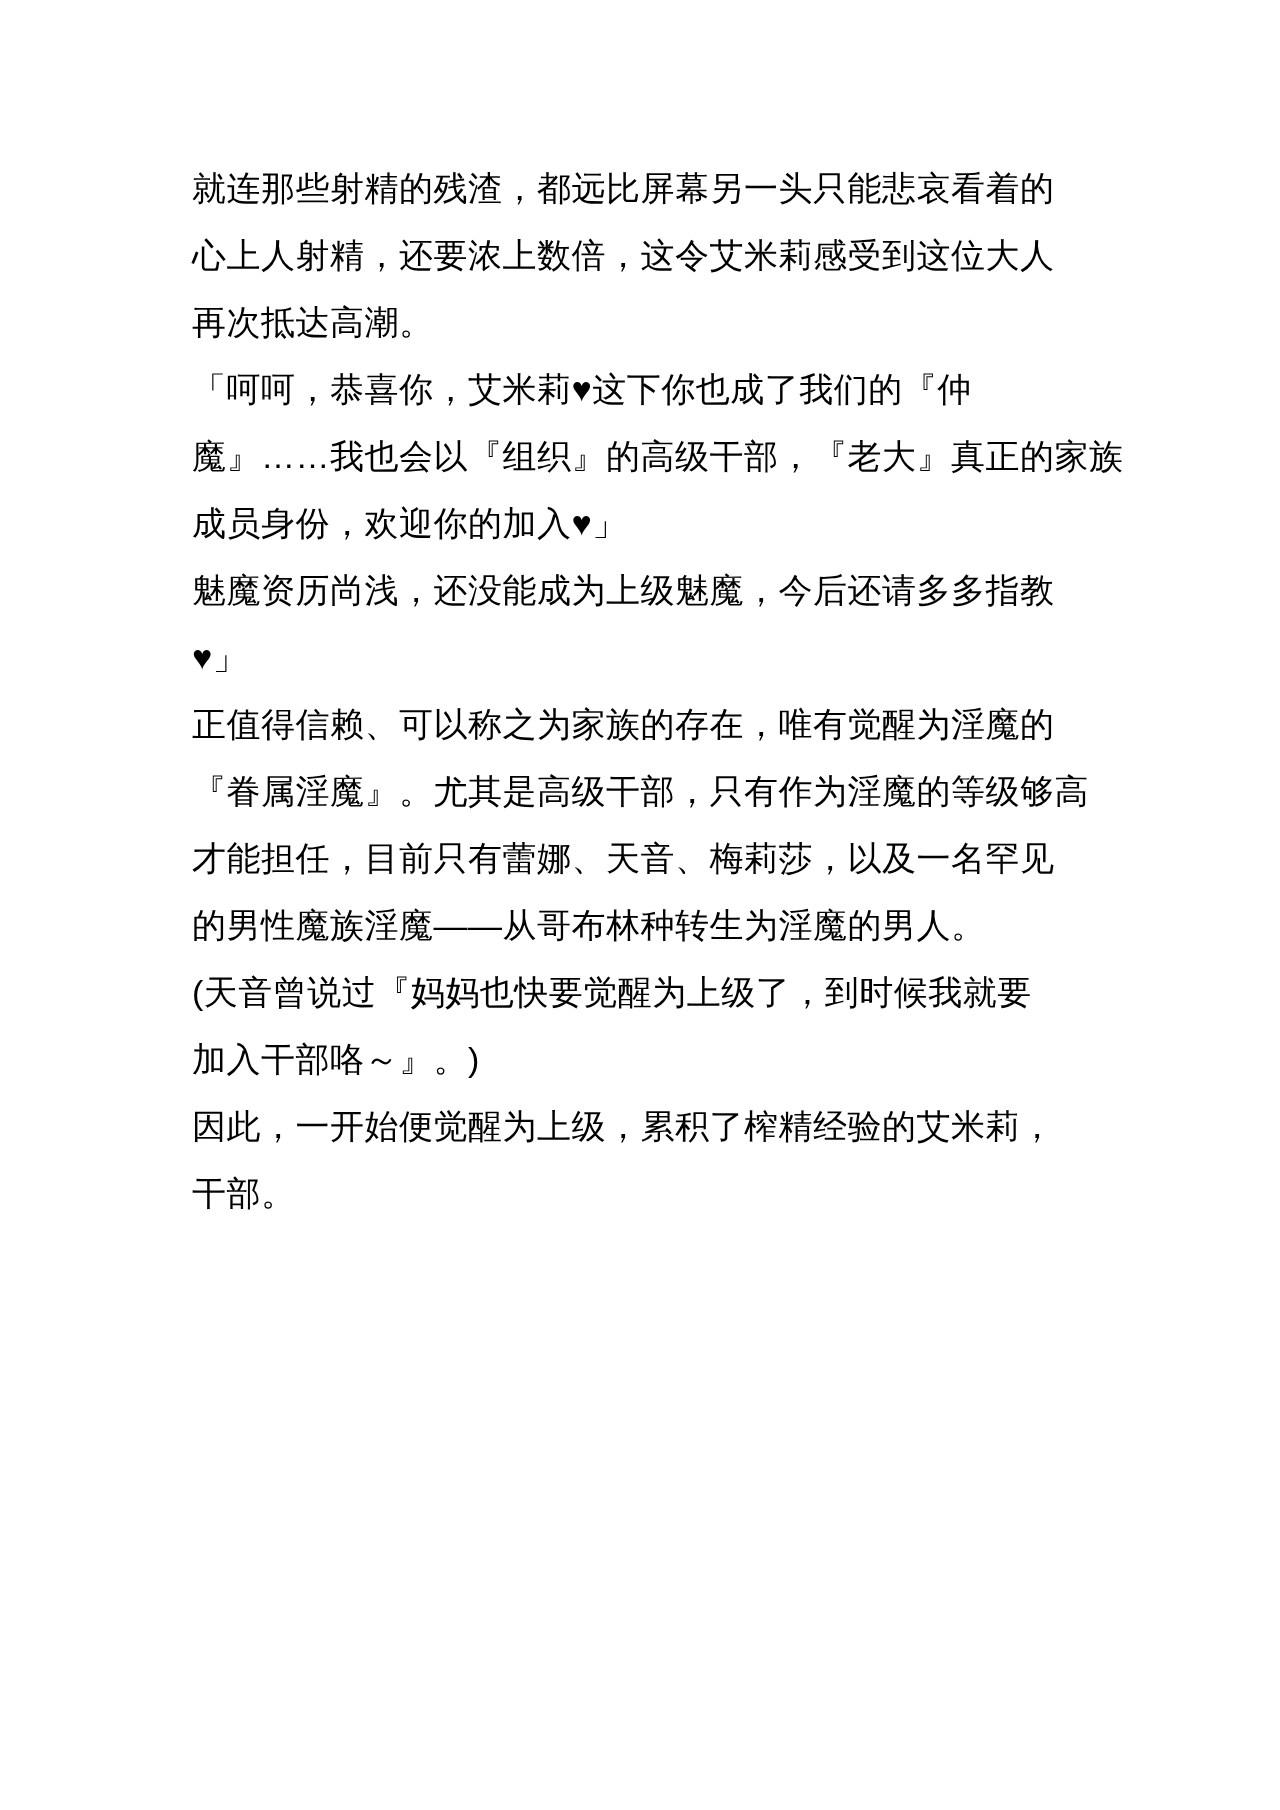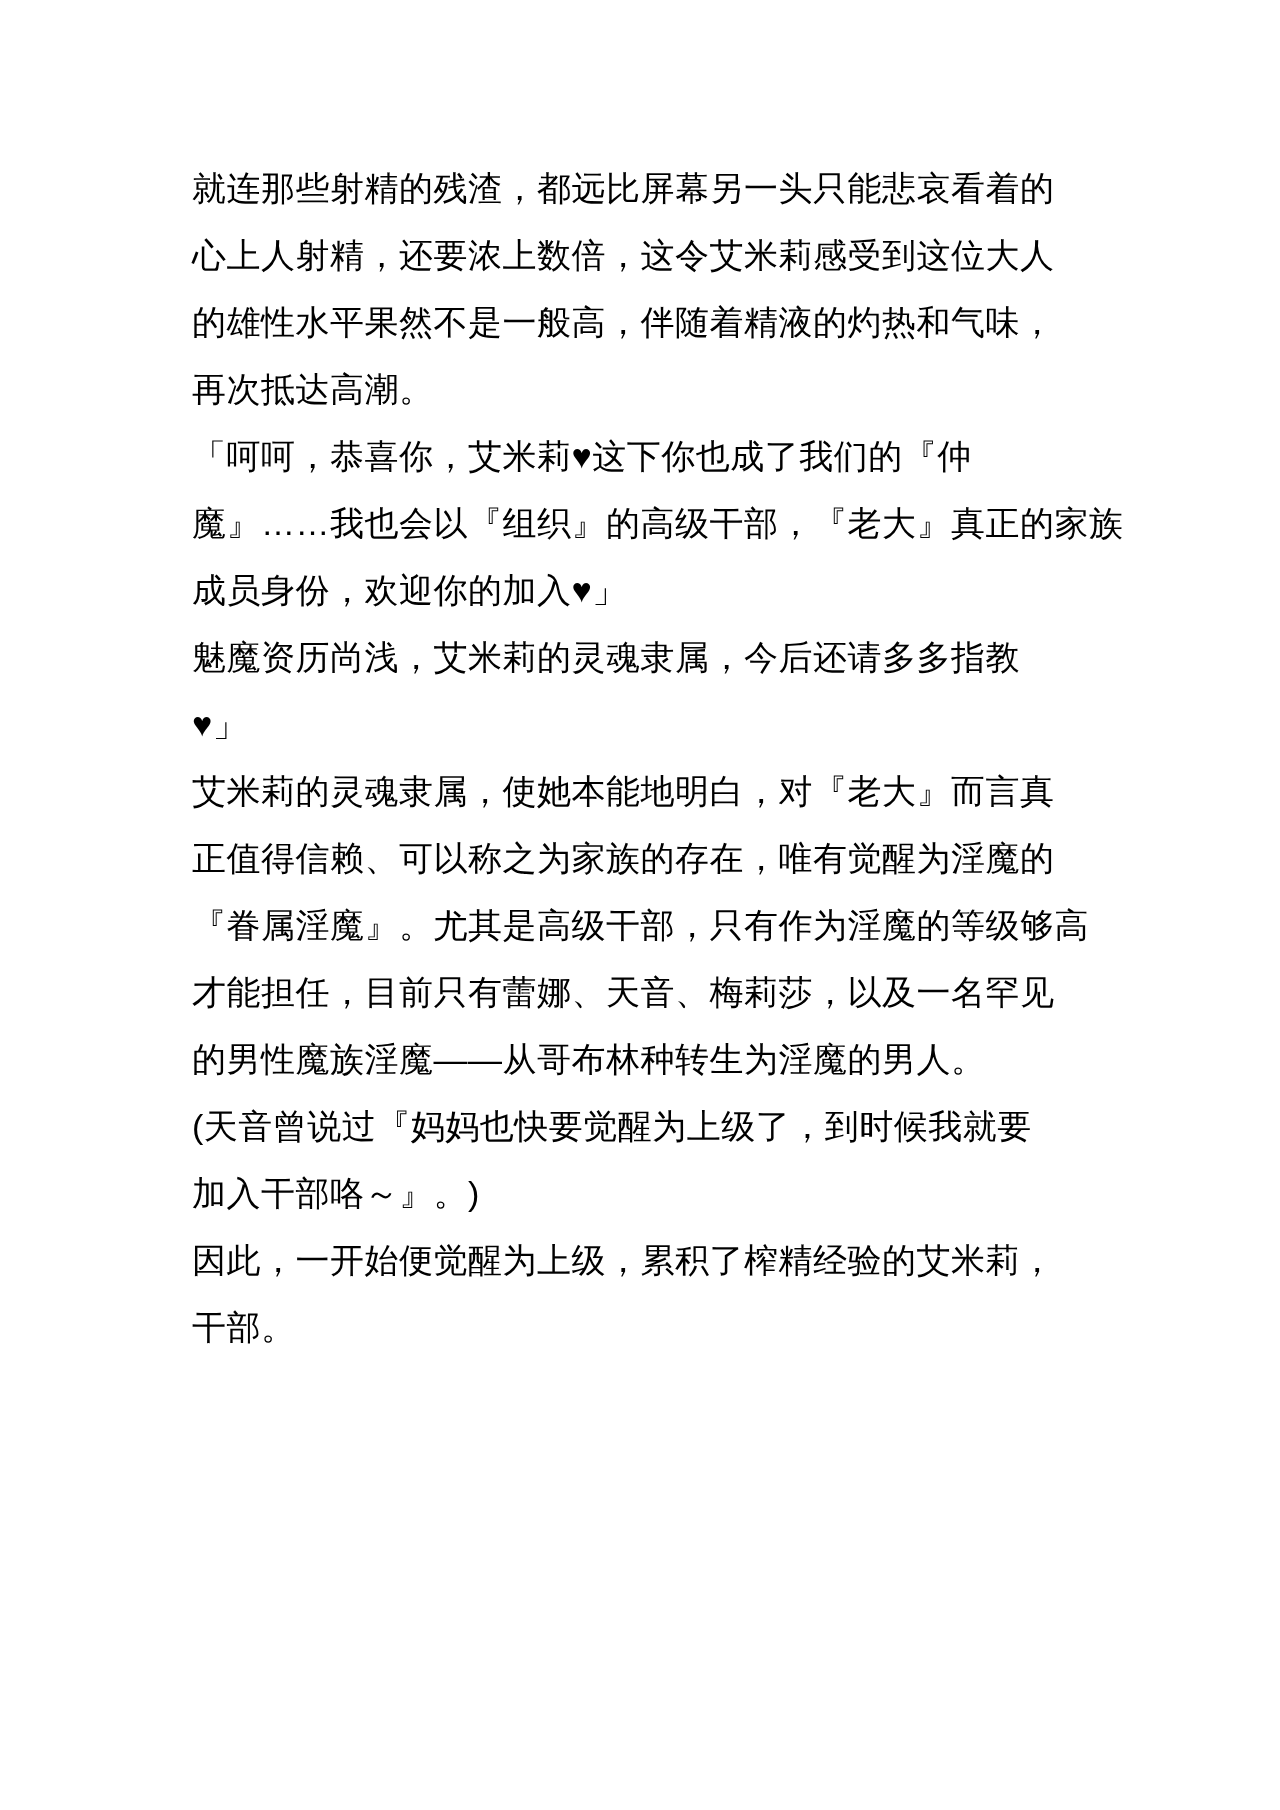--- a/index.html
+++ b/index.html
@@ -31,28 +31,26 @@
     height: 67px;
   }
 </style>
 </head>
 <body>
 
 <div class="page">
   <div class="text-block">
     <div class="line">就连那些射精的残渣，都远比屏幕另一头只能悲哀看着的</div>
     <div class="line">心上人射精，还要浓上数倍，这令艾米莉感受到这位大人</div>
-    <div class="line">的雄性水平果然不是一般高，伴随着精液的灼热和气味，</div>
     <div class="line">再次抵达高潮。</div>
     <div class="line">「呵呵，恭喜你，艾米莉♥这下你也成了我们的『仲</div>
     <div class="line">魔』……我也会以『组织』的高级干部，『老大』真正的家族</div>
     <div class="line">成员身份，欢迎你的加入♥」</div>
-    <div class="line">魅魔资历尚浅，艾米莉的灵魂隶属，今后还请多多指教</div>
+    <div class="line">魅魔资历尚浅，还没能成为上级魅魔，今后还请多多指教</div>
     <div class="line">♥」</div>
-    <div class="line">艾米莉的灵魂隶属，使她本能地明白，对『老大』而言真</div>
     <div class="line">正值得信赖、可以称之为家族的存在，唯有觉醒为淫魔的</div>
     <div class="line">『眷属淫魔』。尤其是高级干部，只有作为淫魔的等级够高</div>
     <div class="line">才能担任，目前只有蕾娜、天音、梅莉莎，以及一名罕见</div>
     <div class="line">的男性魔族淫魔——从哥布林种转生为淫魔的男人。</div>
     <div class="line">(天音曾说过『妈妈也快要觉醒为上级了，到时候我就要</div>
     <div class="line">加入干部咯～』。)</div>
     <div class="line">因此，一开始便觉醒为上级，累积了榨精经验的艾米莉，</div>
     <div class="line">干部。</div>
   </div>
 </div>

